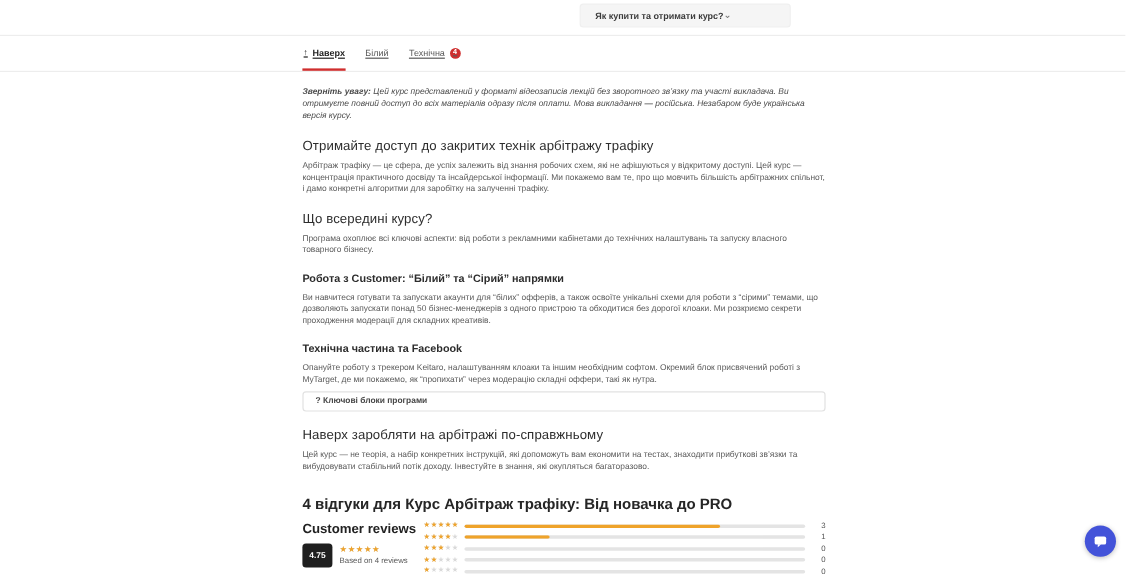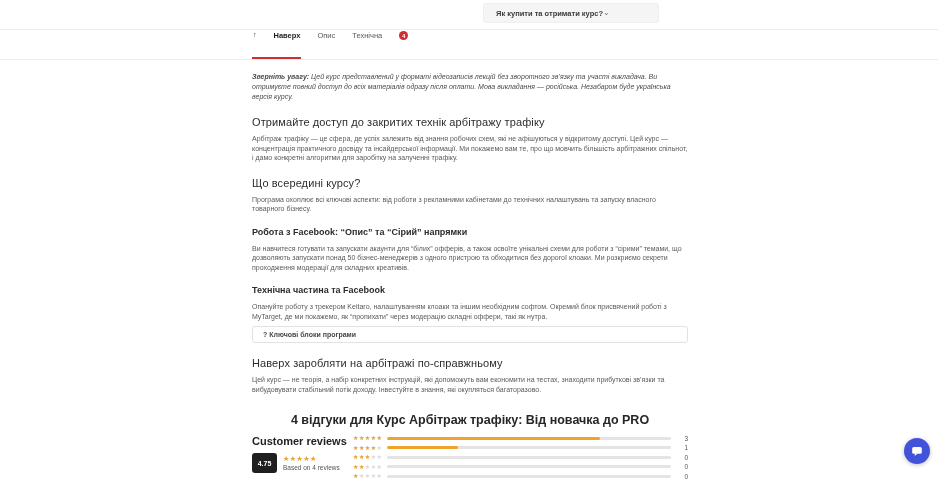--- a/index.html
+++ b/index.html
@@ -27,22 +27,22 @@
   }
   .dropdown .chev{font-size:8px;color:#777;font-weight:400;line-height:1;}
 
   
   .tabbar{
     position:absolute;top:31px;left:0;right:0;height:29px;background:#fff;
     border-bottom:1px solid #ededed;display:flex;align-items:stretch;
     padding-left:252px;gap:15px;
   }
   .tab{
-    display:flex;align-items:flex-start;gap:17px;font-size:7.5px;color:#5a5a5a;
-    cursor:pointer;border-bottom:2px solid transparent;padding:0 1px;
+    display:flex;align-items:center;gap:4px;font-size:7.5px;color:#5a5a5a;
+    cursor:pointer;border-bottom:2px solid transparent;padding:0 1px;text-decoration:underline;
   }
   .tab.active{color:#1f1f1f;font-weight:700;border-bottom-color:var(--accent-red);}
   .tab .arrow{font-size:7px;}
   .tab .badge{
     background:var(--accent-red);color:#fff;min-width:9px;height:9px;border-radius:50%;
     font-size:6px;display:inline-flex;align-items:center;justify-content:center;padding:0 1px;font-weight:700;
   }
 
   
   .content{position:absolute;left:252px;top:60px;width:436px;}
@@ -52,21 +52,21 @@
   h3.sec{font-size:9px;line-height:10px;color:#2d2d2d;font-weight:800;margin:13px 0 0;}
   p.bodytxt{font-size:7px;line-height:9.5px;color:#5a5a5a;margin:6px 0 0;}
   p.after-h2{margin-top:6px;}
   p.after-h3{margin-top:7px;}
   .accordion{
     margin:5px 0 0;height:17px;border:1px solid #e2e2e2;border-radius:3px;
     display:flex;align-items:center;padding:0 10px;font-size:7px;font-weight:700;color:#474747;cursor:pointer;background:#fff;
   }
 
   
-  .reviews-heading{font-size:12.5px;line-height:14px;color:#262626;font-weight:800;margin:19px 0 0;text-align:center;}
+  .reviews-heading{font-size:12.5px;line-height:14px;color:#262626;font-weight:800;margin:19px 0 0;}
   .summary{display:flex;margin-top:7px;}
   .summary-left{width:101px;flex:none;}
   .cr-title{font-size:11px;line-height:15px;font-weight:800;color:#222;margin:0;}
   .score-row{display:flex;align-items:center;margin-top:4px;gap:6px;}
   .score-badge{
     width:25px;height:20px;border-radius:3px;background:var(--score-bg);color:#fff;
     display:flex;align-items:center;justify-content:center;font-size:7px;font-weight:700;flex:none;
   }
   .score-meta{display:flex;flex-direction:column;gap:2px;}
   .based-on{font-size:6.5px;color:#555;}
@@ -99,38 +99,38 @@
     <span class="chev">⌄</span>
   </div>
 </div>
 
 <div class="tabbar">
   <div class="tab active">
     <span class="arrow">↑</span>
     <span>Наверх</span>
   </div>
   <div class="tab">
-    <span>Опис</span>
+    <span>Білий</span>
   </div>
   <div class="tab">
     <span>Технічна</span>
     <span class="badge">4</span>
   </div>
 </div>
 
 <div class="content">
   <p class="notice"><span class="lead">Зверніть увагу:</span><span> Цей курс представлений у форматі відеозаписів лекцій без зворотного зв’язку та участі викладача. Ви отримуєте повний доступ до всіх матеріалів одразу після оплати. Мова викладання — російська. Незабаром буде українська версія курсу.</span></p>
 
   <h2 class="sec">Отримайте доступ до закритих технік арбітражу трафіку</h2>
   <p class="bodytxt after-h2">Арбітраж трафіку — це сфера, де успіх залежить від знання робочих схем, які не афішуються у відкритому доступі. Цей курс — концентрація практичного досвіду та інсайдерської інформації. Ми покажемо вам те, про що мовчить більшість арбітражних спільнот, і дамо конкретні алгоритми для заробітку на залученні трафіку.</p>
 
   <h2 class="sec">Що всередині курсу?</h2>
   <p class="bodytxt after-h2">Програма охоплює всі ключові аспекти: від роботи з рекламними кабінетами до технічних налаштувань та запуску власного товарного бізнесу.</p>
 
-  <h3 class="sec">Робота з Facebook: “Опис” та “Сірий” напрямки</h3>
+  <h3 class="sec">Робота з Customer: “Білий” та “Сірий” напрямки</h3>
   <p class="bodytxt after-h3">Ви навчитеся готувати та запускати акаунти для “білих” офферів, а також освоїте унікальні схеми для роботи з “сірими” темами, що дозволяють запускати понад 50 бізнес-менеджерів з одного пристрою та обходитися без дорогої клоаки. Ми розкриємо секрети проходження модерації для складних креативів.</p>
 
   <h3 class="sec">Технічна частина та Facebook</h3>
   <p class="bodytxt after-h3">Опануйте роботу з трекером Keitaro, налаштуванням клоаки та іншим необхідним софтом. Окремий блок присвячений роботі з MyTarget, де ми покажемо, як “пропихати” через модерацію складні оффери, такі як нутра.</p>
 
   <div class="accordion">
     <span>? Ключові блоки програми</span>
   </div>
 
   <h2 class="sec">Наверх заробляти на арбітражі по-справжньому</h2>

